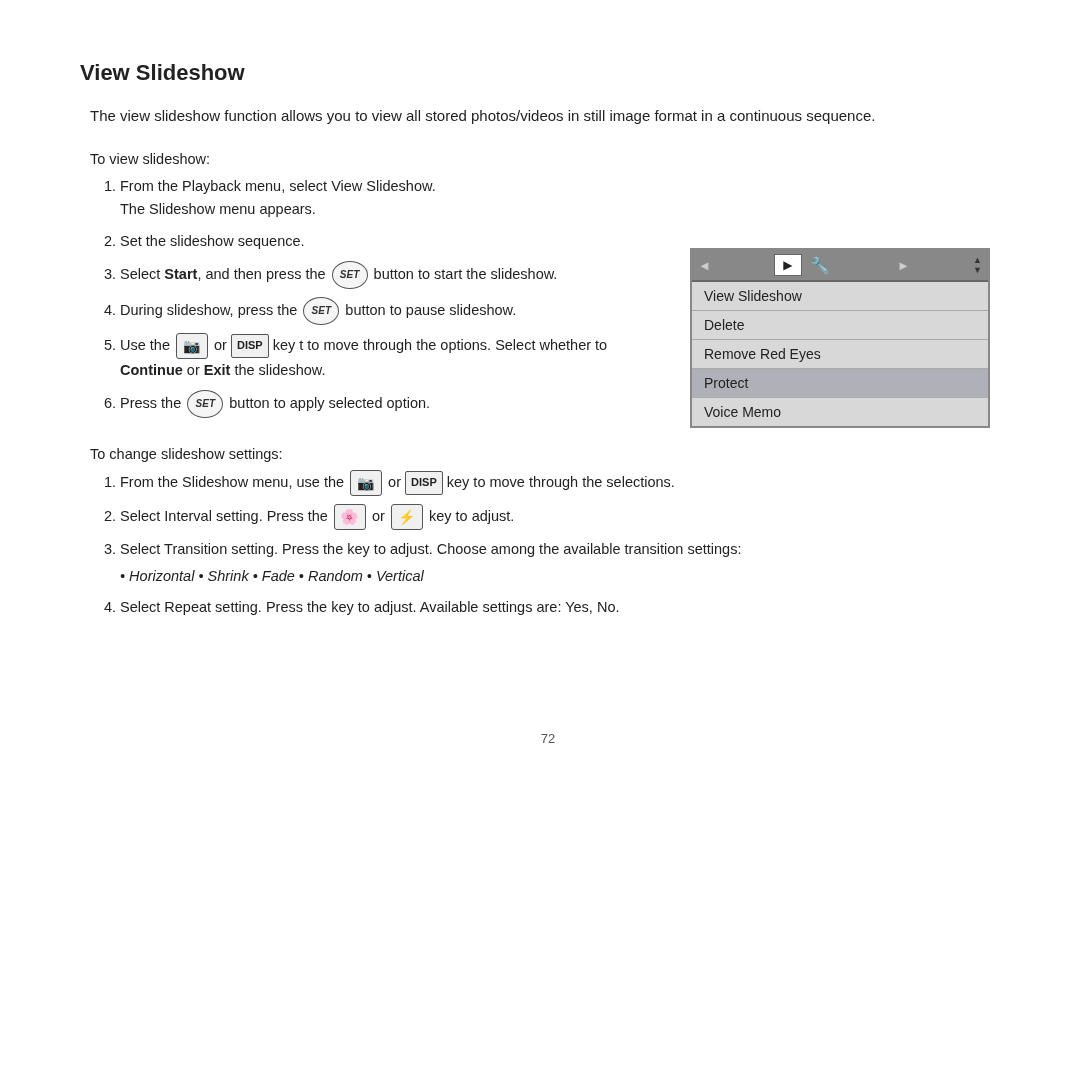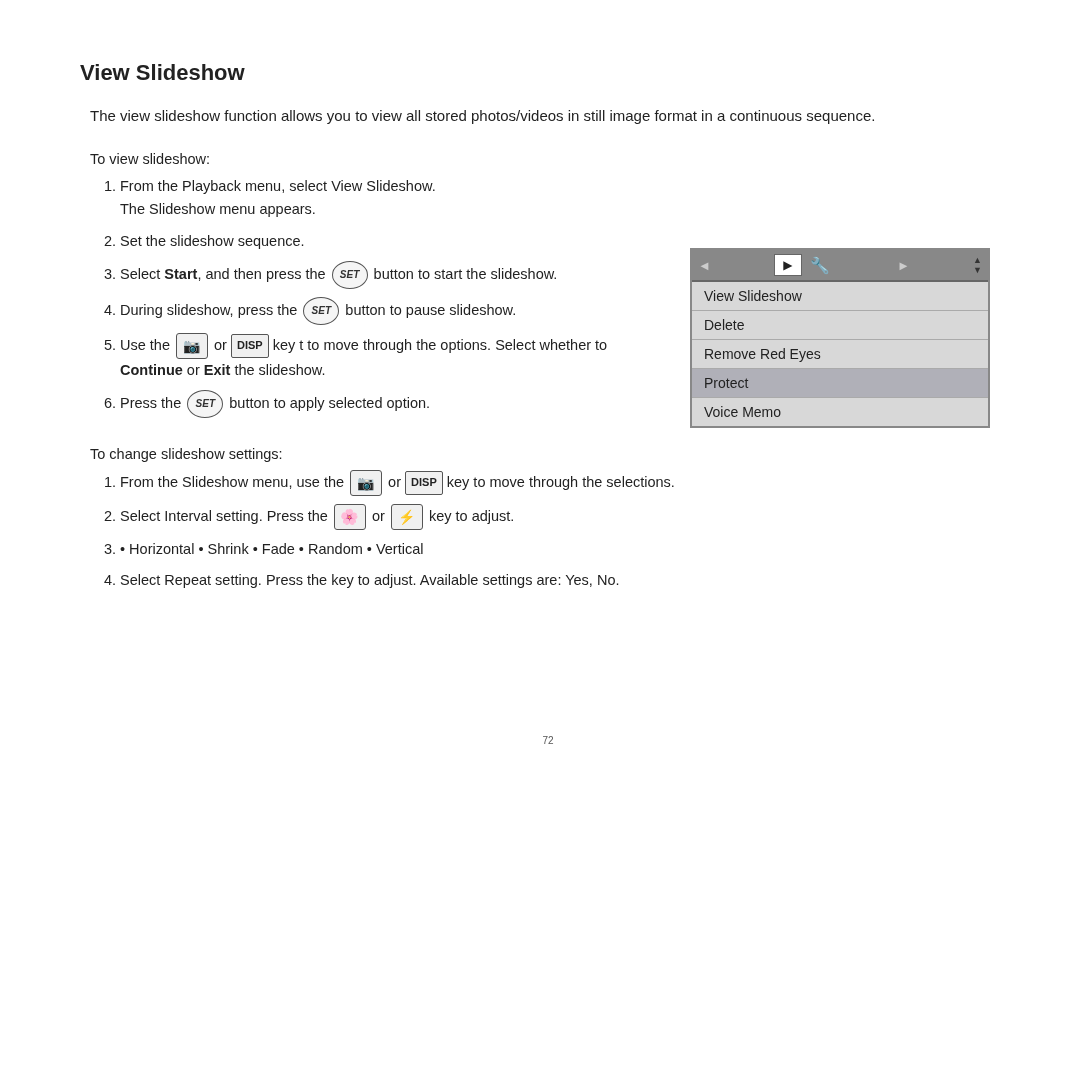--- a/index.html
+++ b/index.html
@@ -179,21 +179,21 @@
       border: 1.5px solid #555;
       border-radius: 3px;
       font-size: 13px;
       vertical-align: middle;
       background: #f0f0f0;
       margin: 0 2px;
     }
 
     .page-num {
       text-align: center;
-      font-size: 10px;
+      font-size: 13px;
       color: #555;
       position: absolute;
       bottom: 30px;
       left: 16px;
       right: 0;
     }
 
     .section-gap {
       margin-top: 18px;
     }
@@ -308,21 +308,22 @@
       <li>
         <span>Select Interval setting. Press the
           <span class="icon-flower" style="font-size:15px;">🌸</span>
           or
           <span class="icon-lightning" style="font-size:14px;">⚡</span>
           key to adjust.
         </span>
       </li>
 
       <li>
-        <div style="margin-top:4px;margin-left:0px;">
+        <span>Select Transition setting. Press the key to adjust. Choose among the available transition settings:</span>
+        <div style="margin-top:4px;margin-left:0px;font-style:italic;">
           <span>• Horizontal</span>
           <span> • Shrink</span>
           <span> • Fade</span>
           <span> • Random</span>
           <span> • Vertical</span>
         </div>
       </li>
 
       <li>
         <span>Select Repeat setting. Press the key to adjust. Available settings are: Yes, No.</span>

